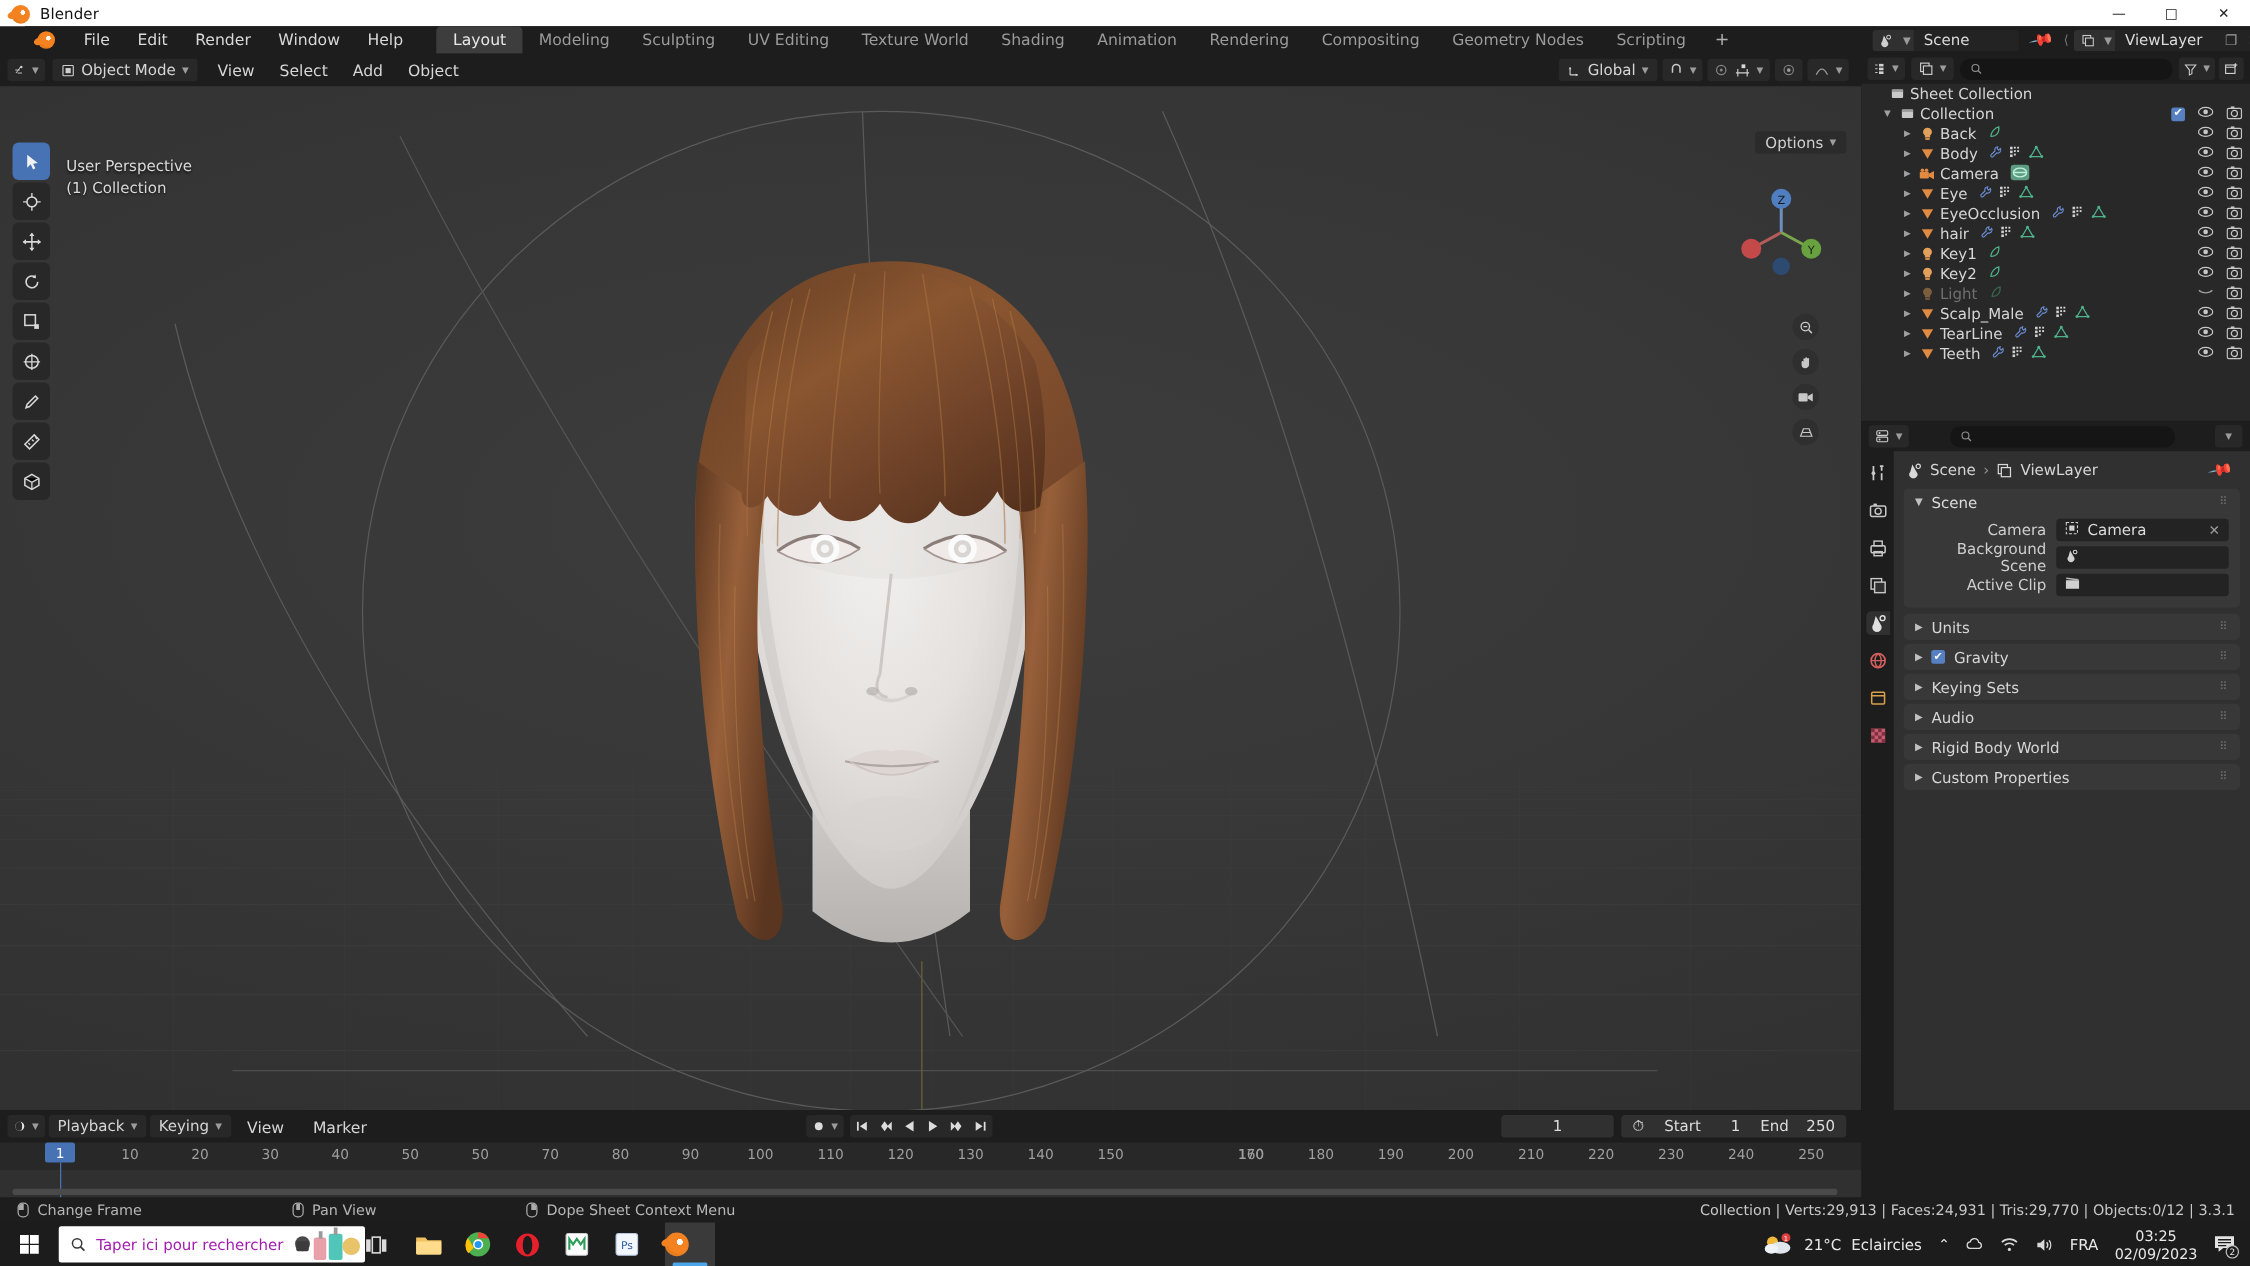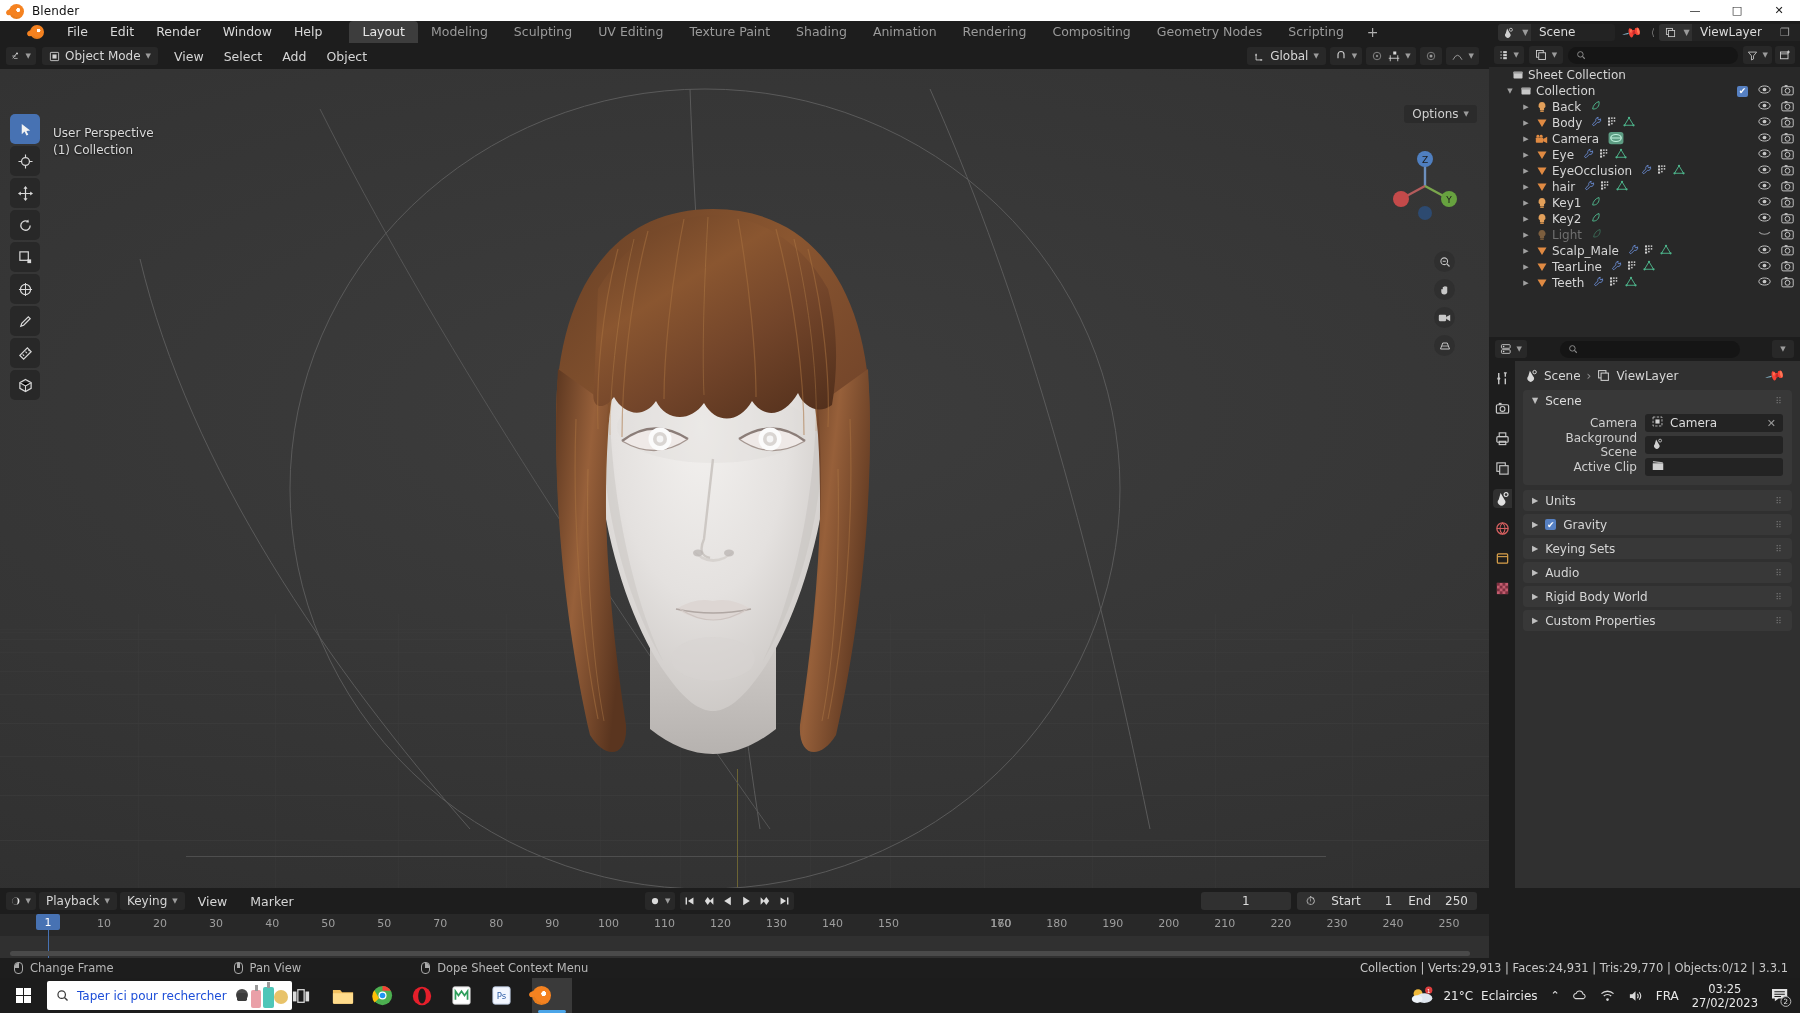--- a/index.html
+++ b/index.html
@@ -193,21 +193,21 @@
 
   
   .taskbar{ position:absolute; left:0; top:978px; width:1800px; height:35px; background:#1c1c1c;
             display:flex; align-items:center; }
   .start{ width:47px; height:35px; display:flex; align-items:center; justify-content:center;}
   .winlogo{ width:15px; height:15px; display:grid; grid-template-columns:1fr 1fr;
             grid-template-rows:1fr 1fr; gap:1.6px; }
   .winlogo div{ background:#ffffff; }
   .tsearch{ width:245px; height:29px; background:#ffffff; border-radius:2px;
             display:flex; align-items:center; padding:0 9px; gap:8px; position:relative; overflow:hidden;}
-  .tsearch .txt{ color:#1d4ed8; font-size:12px;}
+  .tsearch .txt{ color:#a21caf; font-size:12px;}
   .tbicon{ width:40px; height:35px; display:flex; align-items:center; justify-content:flex-start;
            position:relative;}
   .tbicon.active:after{ content:""; position:absolute; bottom:0; left:6px; right:6px; height:3px;
                         background:#4ba5e8; border-radius:2px;}
   .tbicon.active{ background:#3a3a3a; }
   .tray{ margin-left:auto; display:flex; align-items:center; gap:13px; padding-right:10px;
          color:#e8e8e8; font-size:12px;}
   .clock{ text-align:center; line-height:14px; font-size:11.5px;}
   .notif{ width:19px; height:16px; position:relative;}
 </style>
@@ -235,21 +235,21 @@
         <div class="mi">Edit</div>
         <div class="mi">Render</div>
         <div class="mi">Window</div>
         <div class="mi">Help</div>
       </div>
     <div class="wsTabs" id="wsTabs">
         <div class="tab active">Layout</div>
         <div class="tab">Modeling</div>
         <div class="tab">Sculpting</div>
         <div class="tab">UV Editing</div>
-        <div class="tab">Texture Paint</div>
+        <div class="tab">Texture World</div>
         <div class="tab">Shading</div>
         <div class="tab">Animation</div>
         <div class="tab">Rendering</div>
         <div class="tab">Compositing</div>
         <div class="tab">Geometry Nodes</div>
         <div class="tab">Scripting</div>
         <div class="plus">+</div>
       </div>
 
     <div class="topright">
@@ -1547,21 +1547,21 @@
           <path d="M4 7.6 A6 6 0 0 1 12 7.6" fill="none" stroke="#d8d8d8" stroke-width="1.4"></path>
           <circle cx="8" cy="11.4" r="1.4" fill="#d8d8d8"></circle>
         </svg>
       <svg width="15" height="14" viewBox="0 0 16 14">
           <path d="M2 5 h2.6 L8 2 v10 L4.6 9 H2 Z" fill="#d8d8d8"></path>
           <path d="M10 4.6 a4 4 0 0 1 0 4.8 M12 3 a6.4 6.4 0 0 1 0 8" fill="none" stroke="#d8d8d8" stroke-width="1.2"></path>
         </svg>
       <span>FRA</span>
       <div class="clock">
         <div>03:25</div>
-        <div>27/02/2023</div>
+        <div>02/09/2023</div>
       </div>
       <div class="notif">
         <svg width="21" height="19" viewBox="0 0 22 20">
           <path d="M1 1 h16 v10 h-9 l-4 3 v-3 h-3 Z" fill="#e2e2e2"></path>
           <path d="M3.5 4 h11 M3.5 6.5 h11 M3.5 9 h7" stroke="#1c1c1c" stroke-width="1.1"></path>
           <circle cx="15.6" cy="14.2" r="5.2" fill="#1c1c1c" stroke="#c0c0c0" stroke-width="1"></circle>
           <text x="15.6" y="17" font-size="7.5" text-anchor="middle" fill="#e8e8e8" font-family="DejaVu Sans">2</text>
         </svg>
       </div>
     </div>

